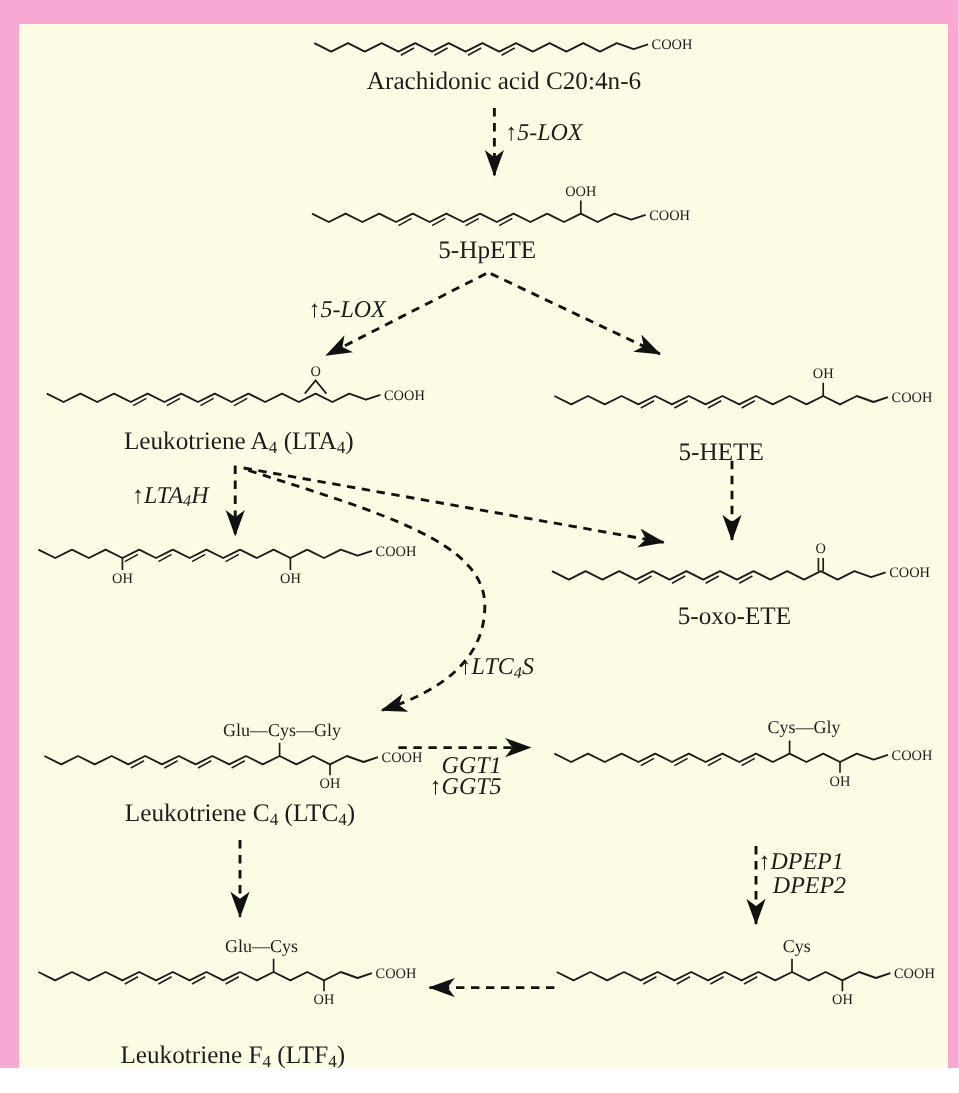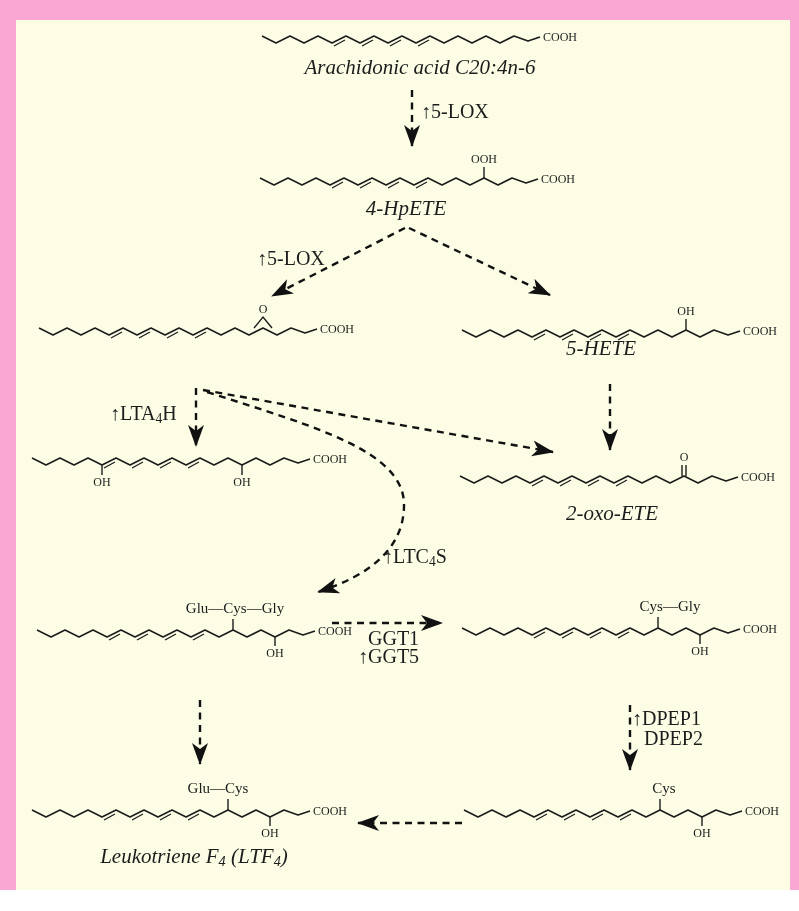--- a/index.html
+++ b/index.html
@@ -8,22 +8,22 @@
   .panel{position:absolute;left:16px;top:20px;width:774px;height:873px;background:#fdfde6;}
   .overlay{position:absolute;left:0;top:0;}
   .mol{position:absolute;}
   .chain{fill:none;stroke:#1c1c1c;stroke-width:1.6;stroke-linejoin:round;}
   .db{fill:none;stroke:#1c1c1c;stroke-width:1.3;}
   .bond{fill:none;stroke:#1c1c1c;stroke-width:1.4;}
   .arrow{fill:none;stroke:#111111;stroke-width:2.4;stroke-dasharray:7 5.5;}
   svg text{font-family:"Liberation Serif","DejaVu Serif",serif;fill:#1c1c1c;}
   .subl{font-size:12px;}
   .pep{font-size:15px;}
-  .mol-label{position:absolute;font-size:21px;white-space:nowrap;transform:translateX(-50%);font-style:italic;}
-  .enz{position:absolute;font-size:20px;white-space:nowrap;}
+  .mol-label{position:absolute;font-size:21px;white-space:nowrap;transform:translateX(-50%);}
+  .enz{position:absolute;font-size:20px;white-space:nowrap;font-style:italic;}
   .sub{font-size:0.68em;vertical-align:-0.22em;}
 </style>
 </head>
 <body>
 
 <div class="stage">
   <div class="panel"></div>
 
   <svg class="mol" style="left:258px;top:26px" width="320" height="32">
     <path class="chain" d="M4 10 L18 17 L32 10 L46 17 L60 10 L74 17 L88 10 L102 17 L116 10 L130 17 L144 10 L158 17 L172 10 L186 17 L200 10 L214 17 L228 10 L242 17 L256 10 L270 15 L282 11"></path>
@@ -126,24 +126,26 @@
     <path class="arrow" d="M203 390 L553 452" marker-end="url(#ah)"></path>
     <path class="arrow" d="M610 384 L610 450" marker-end="url(#ah)"></path>
     <path class="arrow" d="M207 392 C320 428 402 452 404 503 C405 549 368 576 318 592" marker-end="url(#ah)"></path>
     <path class="arrow" d="M332 623 L442 623" marker-end="url(#ah)"></path>
     <path class="arrow" d="M200 700 L200 764" marker-end="url(#ah)"></path>
     <path class="arrow" d="M630 705 L630 770" marker-end="url(#ah)"></path>
     <path class="arrow" d="M462 823 L358 823" marker-end="url(#ah)"></path>
   </svg>
 
   <div class="mol-label" style="left:420px;top:55px">Arachidonic acid C20:4n-6</div>
-  <div class="mol-label" style="left:406px;top:196px">4-HpETE</div>
-  <div class="mol-label" style="left:601px;top:336px">5-HETE</div>
-  <div class="mol-label" style="left:612px;top:501px">2-oxo-ETE</div>
-  <div class="mol-label" style="left:194px;top:844px"><span>Leukotriene F</span><span class="sub">4</span><span> (LTF</span><span class="sub">4</span><span>)</span></div>
+  <div class="mol-label" style="left:406px;top:196px">5-HpETE</div>
+  <div class="mol-label" style="left:199px;top:355px"><span>Leukotriene A</span><span class="sub">4</span><span> (LTA</span><span class="sub">4</span><span>)</span></div>
+  <div class="mol-label" style="left:601px;top:364px">5-HETE</div>
+  <div class="mol-label" style="left:612px;top:501px">5-oxo-ETE</div>
+  <div class="mol-label" style="left:200px;top:665px"><span>Leukotriene C</span><span class="sub">4</span><span> (LTC</span><span class="sub">4</span><span>)</span></div>
+  <div class="mol-label" style="left:194px;top:867px"><span>Leukotriene F</span><span class="sub">4</span><span> (LTF</span><span class="sub">4</span><span>)</span></div>
 
   <div class="enz" style="left:421px;top:100px">↑5-LOX</div>
   <div class="enz" style="left:257px;top:247px">↑5-LOX</div>
   <div class="enz" style="left:110px;top:402px"><span>↑LTA</span><span class="sub">4</span><span>H</span></div>
   <div class="enz" style="left:383px;top:545px"><span>↑LTC</span><span class="sub">4</span><span>S</span></div>
   <div class="enz" style="left:368px;top:627px">GGT1</div>
   <div class="enz" style="left:358px;top:645px">↑GGT5</div>
   <div class="enz" style="left:632px;top:707px">↑DPEP1</div>
   <div class="enz" style="left:644px;top:727px">DPEP2</div>
 </div>

